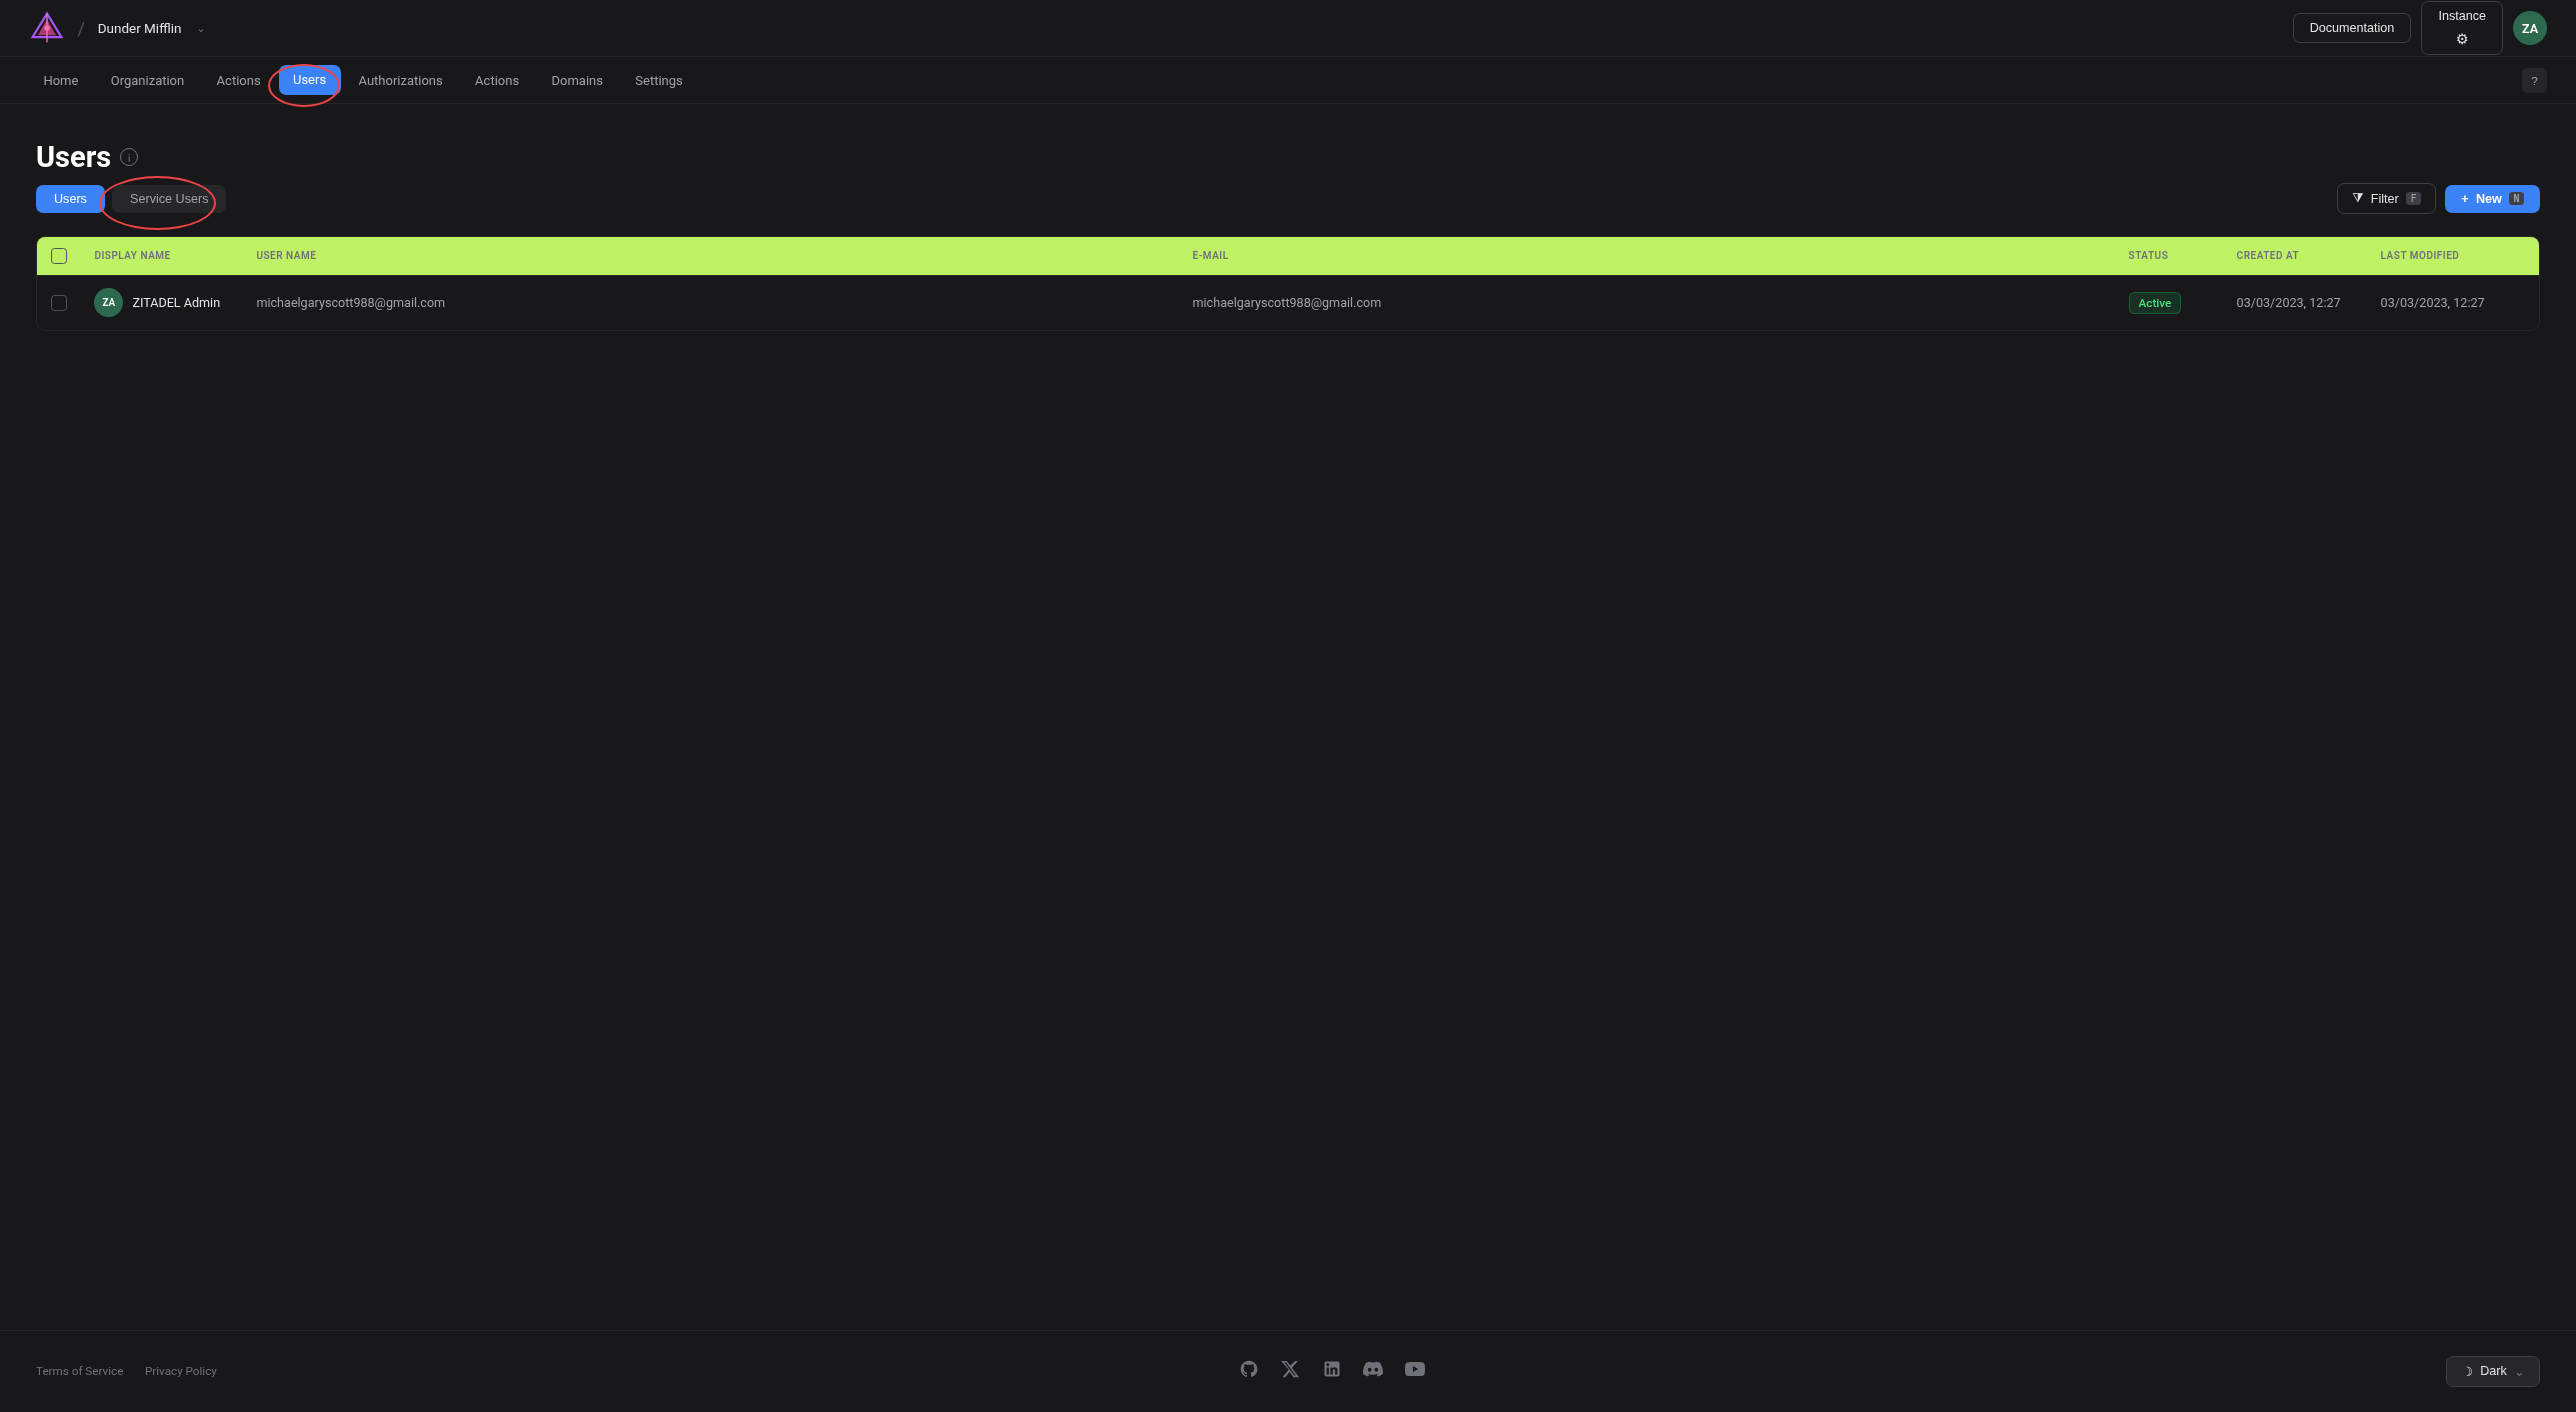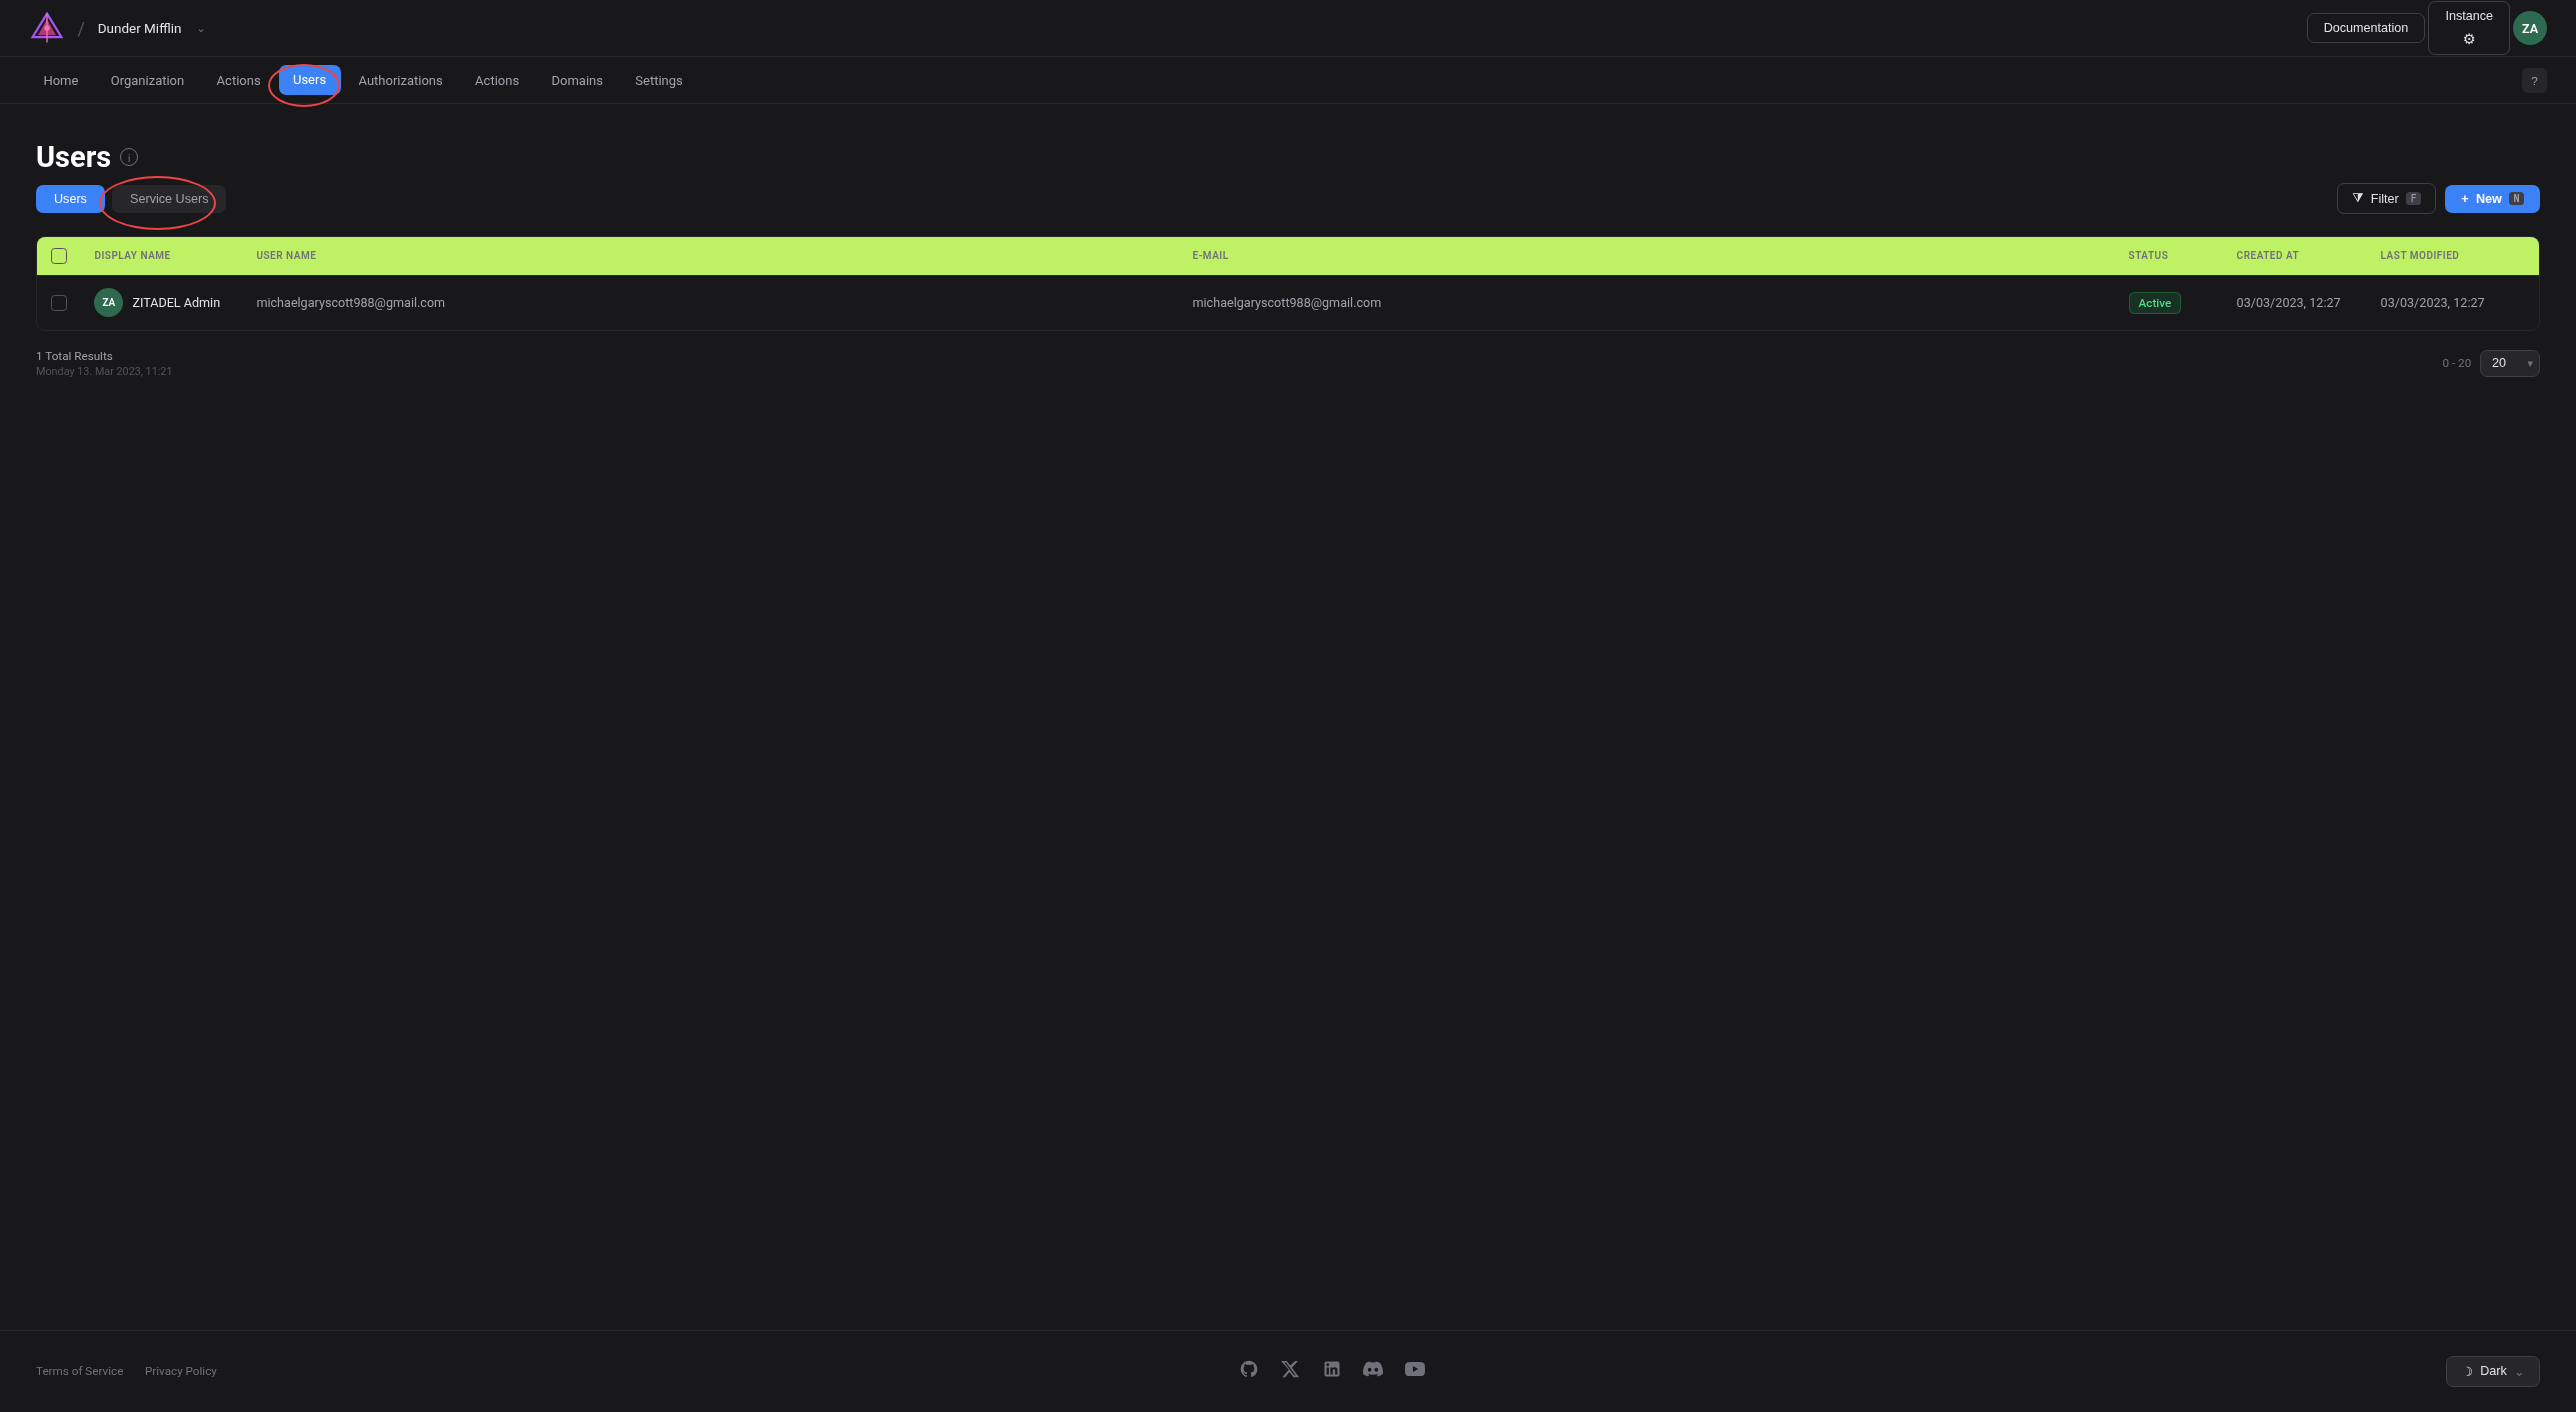--- a/index.html
+++ b/index.html
@@ -45,21 +45,21 @@
       color: #e4e4e7;
     }
     .chevron-icon {
       color: #71717a;
       font-size: 10.8px;
     }
     .header-spacer { flex: 1; }
     .header-right {
       display: flex;
       align-items: center;
-      gap: 3px;
+      gap: 10px;
     }
     .doc-button {
       background: transparent;
       border: 0.9px solid #3f3f46;
       color: #e4e4e7;
       padding: 7.2px 16px;
       border-radius: 7.2px;
       cursor: pointer;
       font-size: 12.6px;
     }
@@ -538,36 +538,20 @@
       <div class="cell-text">michaelgaryscott988@gmail.com</div>
       <div class="cell-text">michaelgaryscott988@gmail.com</div>
       <div>
         <span class="status-badge status-active">Active</span>
       </div>
       <div class="cell-text">03/03/2023, 12:27</div>
       <div class="cell-text">03/03/2023, 12:27</div>
     </div>
   </div>
 
-  <div class="pagination-row">
-    <div>
-      <div class="total-results">1 Total Results</div>
-      <div class="total-results-date">Monday 13. Mar 2023, 11:21</div>
-    </div>
-    <div class="pagination-right">
-      <span class="page-range">0 - 20</span>
-      <div class="per-page-wrapper">
-        <select class="per-page-select">
-          <option value="20">20</option>
-          <option value="50">50</option>
-          <option value="100">100</option>
-        </select>
-      </div>
-    </div>
-  </div>
 </main>
 
 <footer class="footer">
   <div class="footer-left">
     <a class="footer-link">Terms of Service</a>
     <a class="footer-link">Privacy Policy</a>
   </div>
   <div class="footer-center">
 
     <span class="footer-icon">

